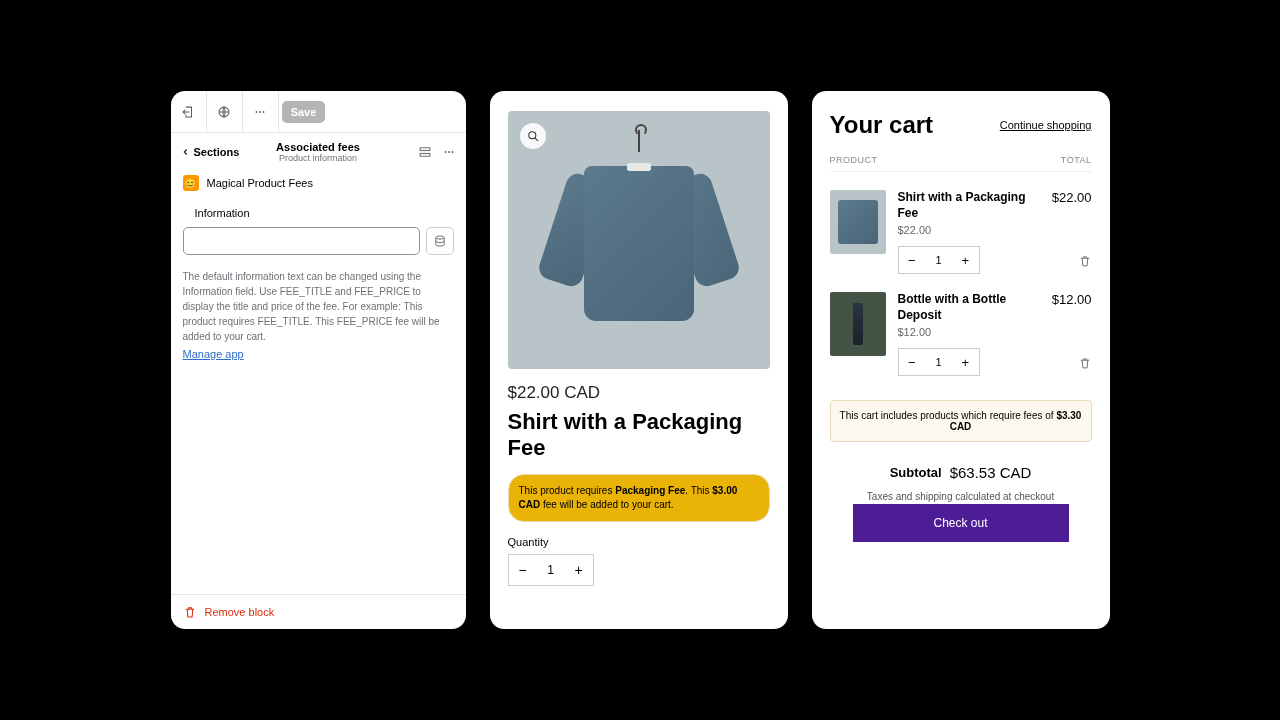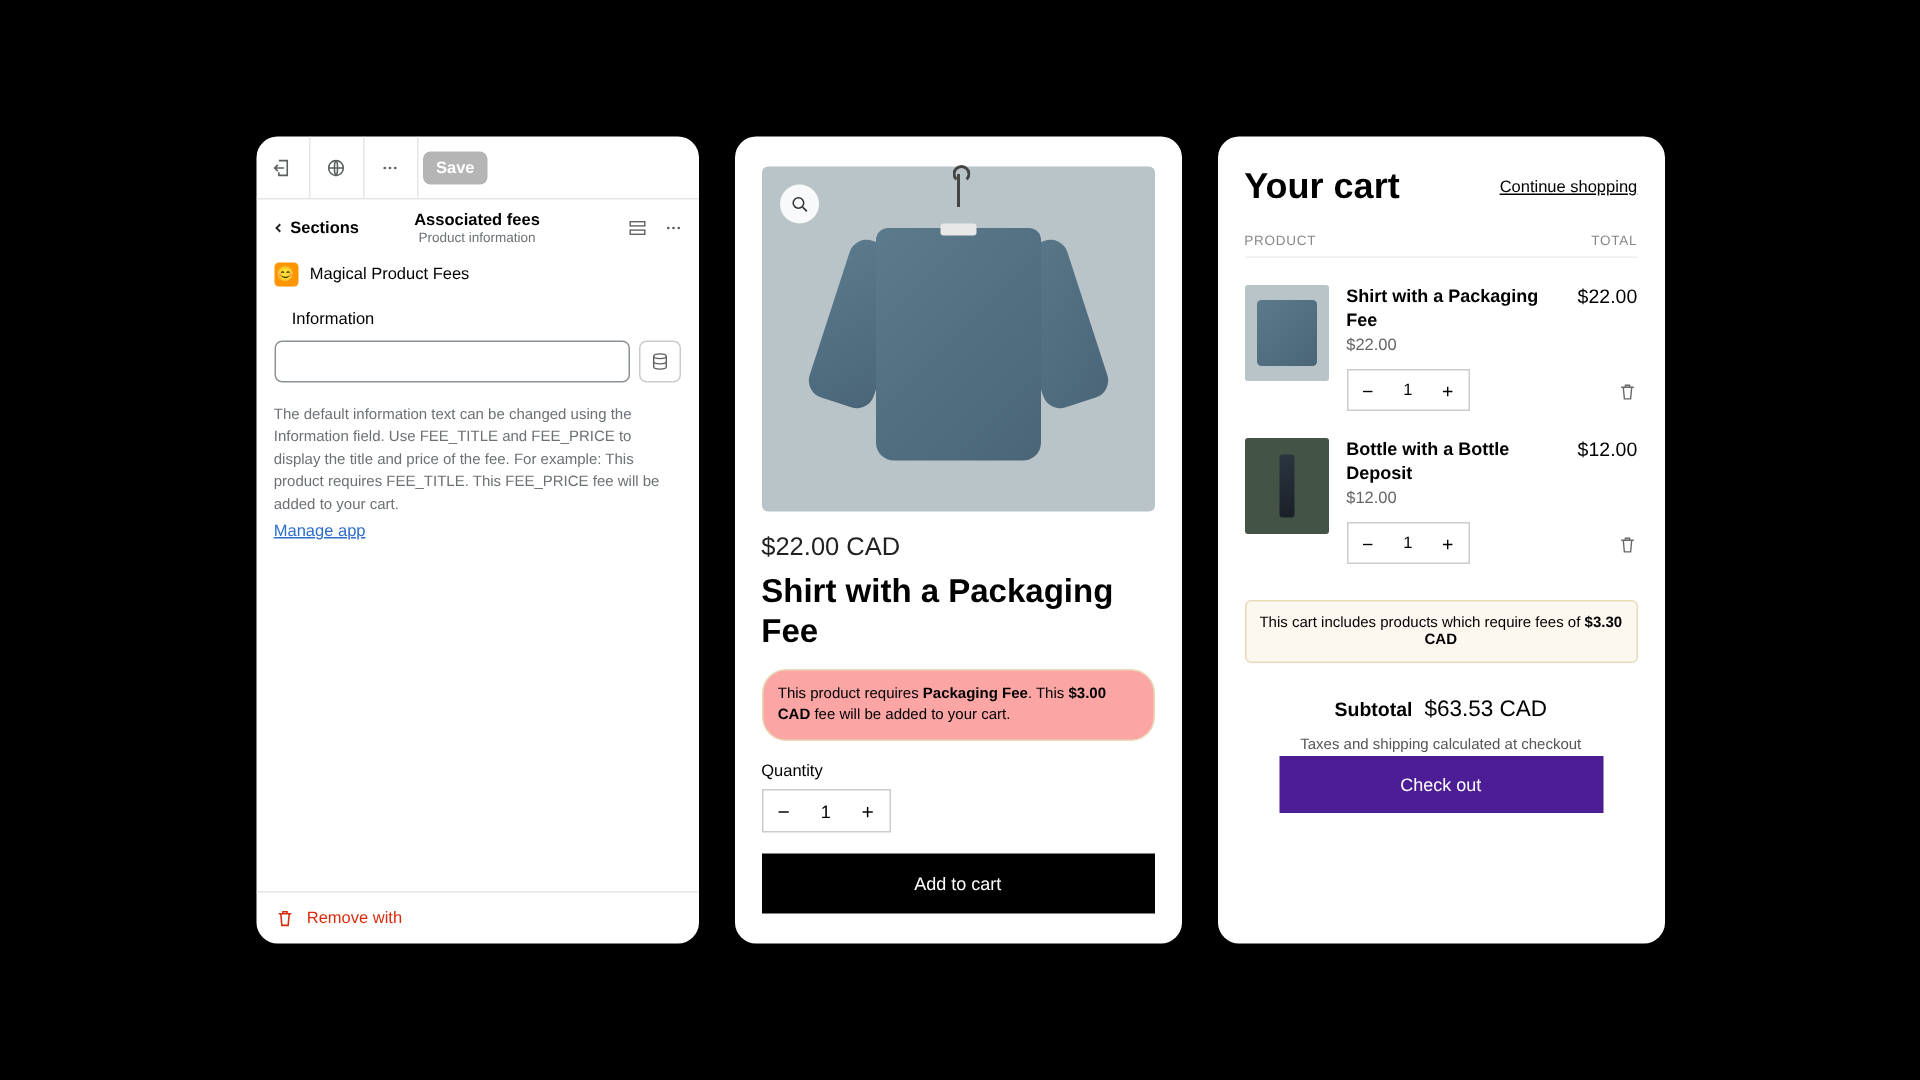--- a/index.html
+++ b/index.html
@@ -40,21 +40,21 @@
 .zoom{position:absolute;top:12px;left:12px;width:26px;height:26px;background:rgba(255,255,255,.9);border-radius:50%;display:flex;align-items:center;justify-content:center}
 .shirt{width:190px;height:200px;position:relative}
 .shirt-body{position:absolute;top:26px;left:40px;width:110px;height:155px;background:linear-gradient(135deg,#5b7a8c,#4a6578);border-radius:8px 8px 12px 12px}
 .shirt-body::before{content:"";position:absolute;top:-3px;left:50%;transform:translateX(-50%);width:24px;height:8px;background:#e8e8e8;border-radius:2px}
 .shirt-arm-l{position:absolute;top:35px;left:8px;width:45px;height:110px;background:linear-gradient(135deg,#5b7a8c,#4a6578);border-radius:12px;transform:rotate(18deg)}
 .shirt-arm-r{position:absolute;top:35px;right:8px;width:45px;height:110px;background:linear-gradient(135deg,#5b7a8c,#4a6578);border-radius:12px;transform:rotate(-18deg)}
 .hanger{position:absolute;top:-10px;left:50%;transform:translateX(-50%);width:2px;height:22px;background:#444}
 .hanger::before{content:"";position:absolute;top:-6px;left:-3px;width:8px;height:8px;border:2px solid #444;border-radius:50%;border-bottom-color:transparent}
 .price{font-size:17px;margin-top:14px;color:#222}
 .prod-title{font-size:22px;font-weight:800;margin-top:6px;line-height:1.2}
-.fee-note{background:#fca5a5;border:1px solid #e8d9b8;border-radius:16px;padding:9px 10px;font-size:10px;margin-top:12px;line-height:1.4}
+.fee-note{background:#eab308;border:1px solid #e8d9b8;border-radius:16px;padding:9px 10px;font-size:10px;margin-top:12px;line-height:1.4}
 .qty-label{font-size:11px;margin-top:14px}
 .qty{display:flex;align-items:center;border:1px solid #ccc;width:86px;height:32px;margin-top:6px}
 .qty button{flex:1;border:none;background:none;font-size:14px;cursor:pointer}
 .qty span{flex:1;text-align:center;font-size:12px}
 .addcart{width:100%;background:#000;color:#fff;border:none;padding:13px;font-size:12px;margin-top:14px;cursor:pointer}
 .cart-head{display:flex;justify-content:space-between;align-items:center}
 .cart-head h1{font-size:24px;font-weight:800}
 .cont-shop{font-size:11px;text-decoration:underline}
 .cart-cols{display:flex;justify-content:space-between;font-size:9px;color:#888;letter-spacing:.5px;margin-top:16px;border-bottom:1px solid #eee;padding-bottom:6px}
 .cart-item{display:flex;gap:12px;margin-top:18px;position:relative}
@@ -159,21 +159,21 @@
     </div>
     <div class="p1-help">The default information text can be changed using the Information field. Use FEE_TITLE and FEE_PRICE to display the title and price of the fee. For example: This product requires FEE_TITLE. This FEE_PRICE fee will be added to your cart.</div>
     <a class="p1-manage">Manage app</a>
   </div>
   <div class="p1-remove">
     <span class="icon">
         <svg viewBox="0 0 20 20">
           <path d="M4 6h12M8 6V4h4v2M6 6l1 11h6l1-11" fill="none" stroke="#d72c0d" stroke-width="1.5"></path>
         </svg>
       </span>
-    <span>Remove with</span>
+    <span>Remove block</span>
   </div>
 </div>
 
 <div class="panel panel2">
   <div class="prod-img">
     <div class="zoom">
       <span class="icon">
           <svg viewBox="0 0 20 20">
             <circle cx="9" cy="9" r="5" fill="none" stroke="#333" stroke-width="1.5"></circle>
             <path d="M13 13l4 4" stroke="#333" stroke-width="1.5"></path>
@@ -191,21 +191,20 @@
   <h2 class="prod-title">Shirt with a Packaging Fee</h2>
   <div class="fee-note">
     <span>This product requires </span><b>Packaging Fee</b><span>. This </span><b>$3.00 CAD</b><span> fee will be added to your cart.</span>
   </div>
   <div class="qty-label">Quantity</div>
   <div class="qty">
     <button>−</button>
     <span>1</span>
     <button>+</button>
   </div>
-  <button class="addcart">Add to cart</button>
 </div>
 
 <div class="panel panel3">
   <div class="cart-head">
     <h1>Your cart</h1>
     <a class="cont-shop">Continue shopping</a>
   </div>
   <div class="cart-cols">
     <span>PRODUCT</span>
     <span>TOTAL</span>

